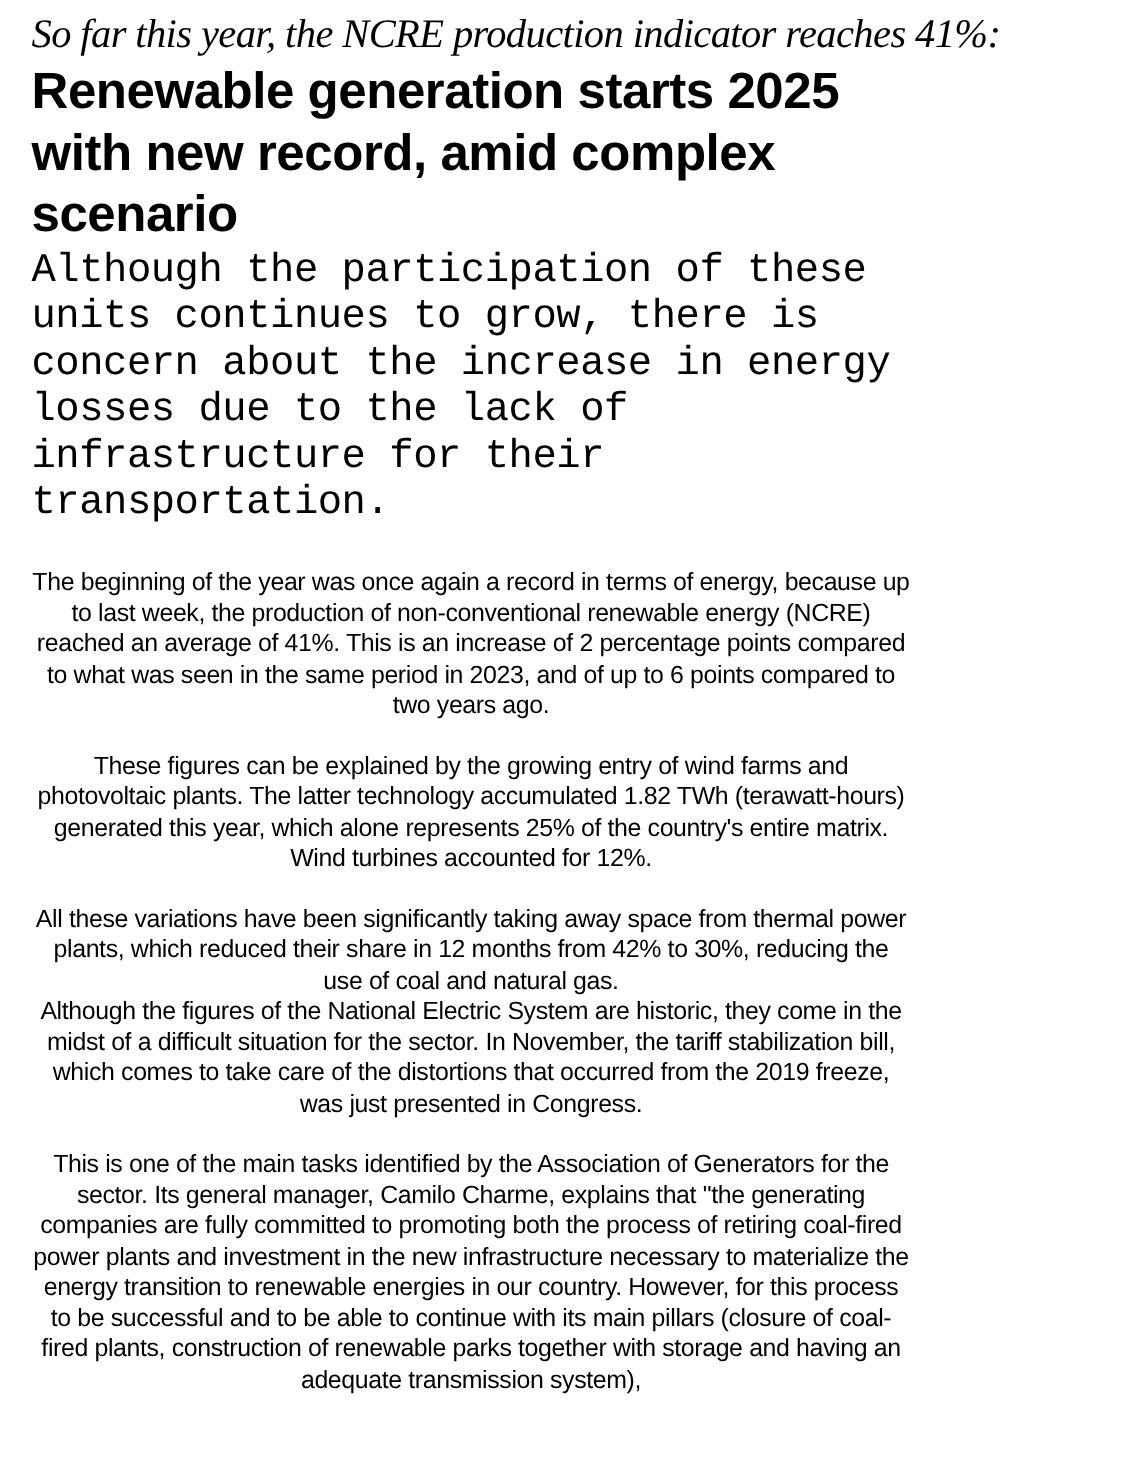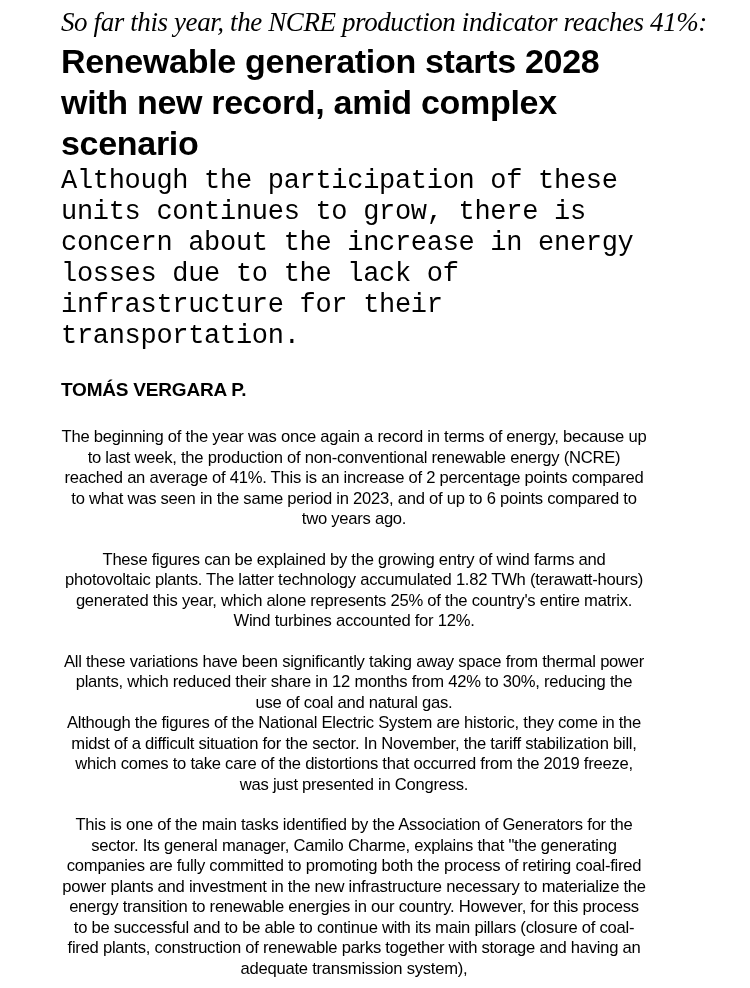--- a/index.html
+++ b/index.html
@@ -11,21 +11,20 @@
       width: 750px;
       height: 988px;
       overflow: hidden;
       color: #000000;
       font-family: "Liberation Sans", sans-serif;
     }
     .page {
       padding: 0 18px 0 21px;
       box-sizing: border-box;
       width: 625px;
-      margin-left: 40px;
     }
     .kicker {
       font-family: "Liberation Serif", serif;
       font-style: italic;
       font-size: 27px;
       line-height: 32px;
       margin: 6px 0 0 0;
       letter-spacing: -0.4px;
       white-space: nowrap;
     }
@@ -66,23 +65,22 @@
       line-height: 22px;
       margin: 20px 0 0 0;
       letter-spacing: -0.2px;
     }
   </style>
 </head>
 <body>
 
 <div class="page">
   <p class="kicker">So far this year, the NCRE production indicator reaches 41%:</p>
-  <h1 class="headline">Renewable generation starts 2028 with new record, amid complex scenario</h1>
+  <h1 class="headline">Renewable generation starts 2025 with new record, amid complex scenario</h1>
   <p class="subheadline">Although the participation of these units continues to grow, there is concern about the increase in energy losses due to the lack of infrastructure for their transportation.</p>
-  <p class="byline">TOMÁS VERGARA P.</p>
 
   <p class="para p1">The beginning of the year was once again a record in terms of energy, because up to last week, the production of non-conventional renewable energy (NCRE) reached an average of 41%. This is an increase of 2 percentage points compared to what was seen in the same period in 2023, and of up to 6 points compared to two years ago.</p>
   <p class="para p-gap">These figures can be explained by the growing entry of wind farms and photovoltaic plants. The latter technology accumulated 1.82 TWh (terawatt-hours) generated this year, which alone represents 25% of the country's entire matrix. Wind turbines accounted for 12%.</p>
   <p class="para p-gap">All these variations have been significantly taking away space from thermal power plants, which reduced their share in 12 months from 42% to 30%, reducing the use of coal and natural gas.</p>
 
   <p class="para">Although the figures of the National Electric System are historic, they come in the midst of a difficult situation for the sector. In November, the tariff stabilization bill, which comes to take care of the distortions that occurred from the 2019 freeze, was just presented in Congress.</p>
   <p class="para p-gap">This is one of the main tasks identified by the Association of Generators for the sector. Its general manager, Camilo Charme, explains that "the generating companies are fully committed to promoting both the process of retiring coal-fired power plants and investment in the new infrastructure necessary to materialize the energy transition to renewable energies in our country. However, for this process to be successful and to be able to continue with its main pillars (closure of coal-fired plants, construction of renewable parks together with storage and having an adequate transmission system),</p>
 </div>
 
 </body></html>

